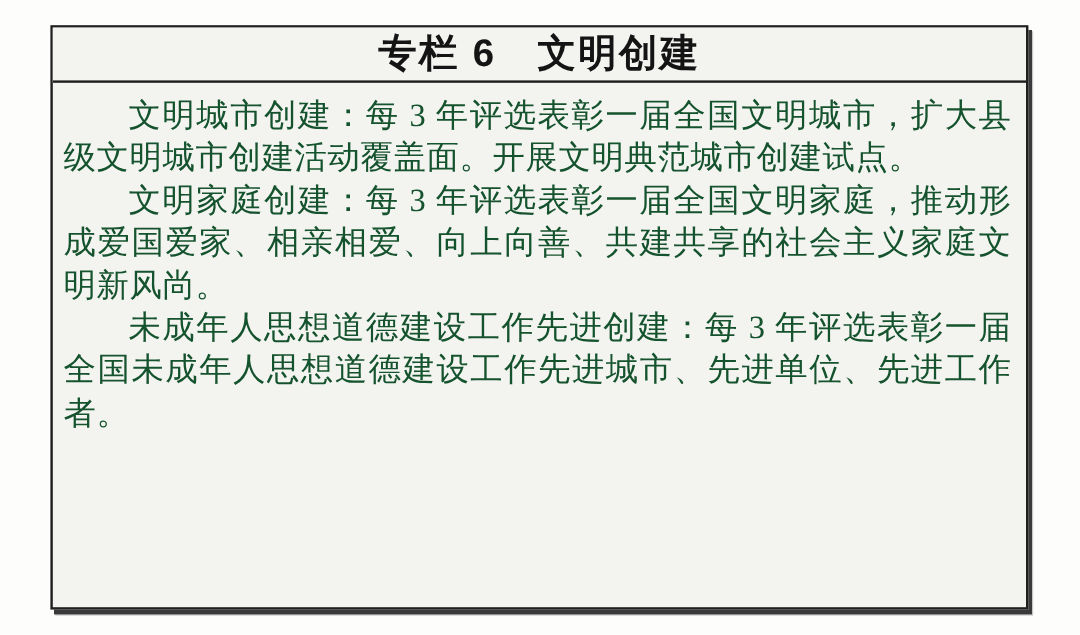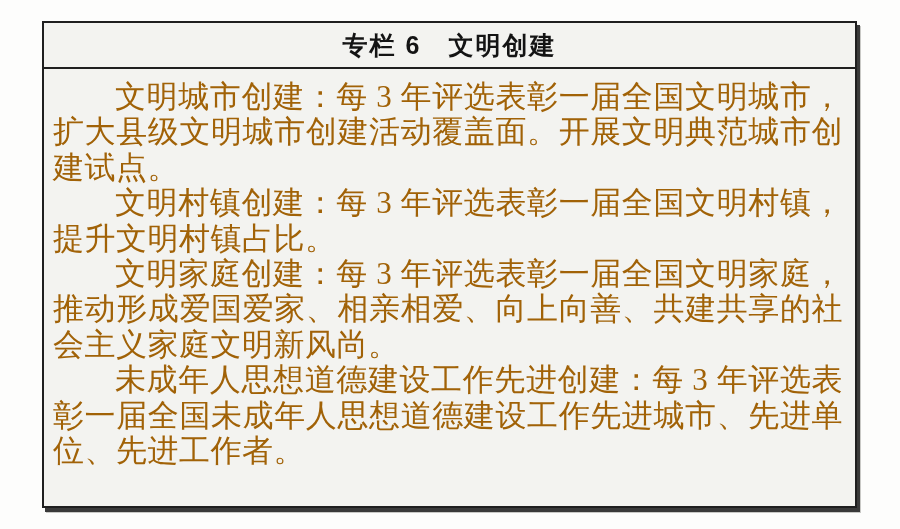--- a/index.html
+++ b/index.html
@@ -26,47 +26,46 @@
     height: 46px;
     border-bottom: 2px solid #1f1f1f;
     display: flex;
     align-items: center;
     justify-content: center;
     background: #f3f3f0;
   }
   .panel-title {
     font-family: "Liberation Sans", "DejaVu Sans", sans-serif;
     font-weight: bold;
-    font-size: 25px;
+    font-size: 32px;
     letter-spacing: 2px;
     color: #141414;
     white-space: pre;
   }
   .panel-body {
     padding: 10px 12px 0 9px;
     color: #141414;
   }
   .panel-body p {
-    font-size: 31px;
+    font-size: 27px;
     line-height: 35.4px;
     text-align: justify;
     text-indent: 2em;
     letter-spacing: 0.5px;
-    color: #a16207;
+    color: #14532d;
     white-space: pre-wrap;
   }
 </style>
 </head>
 <body>
 
 <div class="page">
   <div class="panel">
     <div class="panel-title-bar">
       <span class="panel-title">专栏 6　文明创建</span>
     </div>
     <div class="panel-body">
       <p>文明城市创建：每 3 年评选表彰一届全国文明城市，扩大县级文明城市创建活动覆盖面。开展文明典范城市创建试点。</p>
-      <p>文明村镇创建：每 3 年评选表彰一届全国文明村镇，提升文明村镇占比。</p>
       <p>文明家庭创建：每 3 年评选表彰一届全国文明家庭，推动形成爱国爱家、相亲相爱、向上向善、共建共享的社会主义家庭文明新风尚。</p>
       <p>未成年人思想道德建设工作先进创建：每 3 年评选表彰一届全国未成年人思想道德建设工作先进城市、先进单位、先进工作者。</p>
     </div>
   </div>
 </div>
 
 </body></html>

